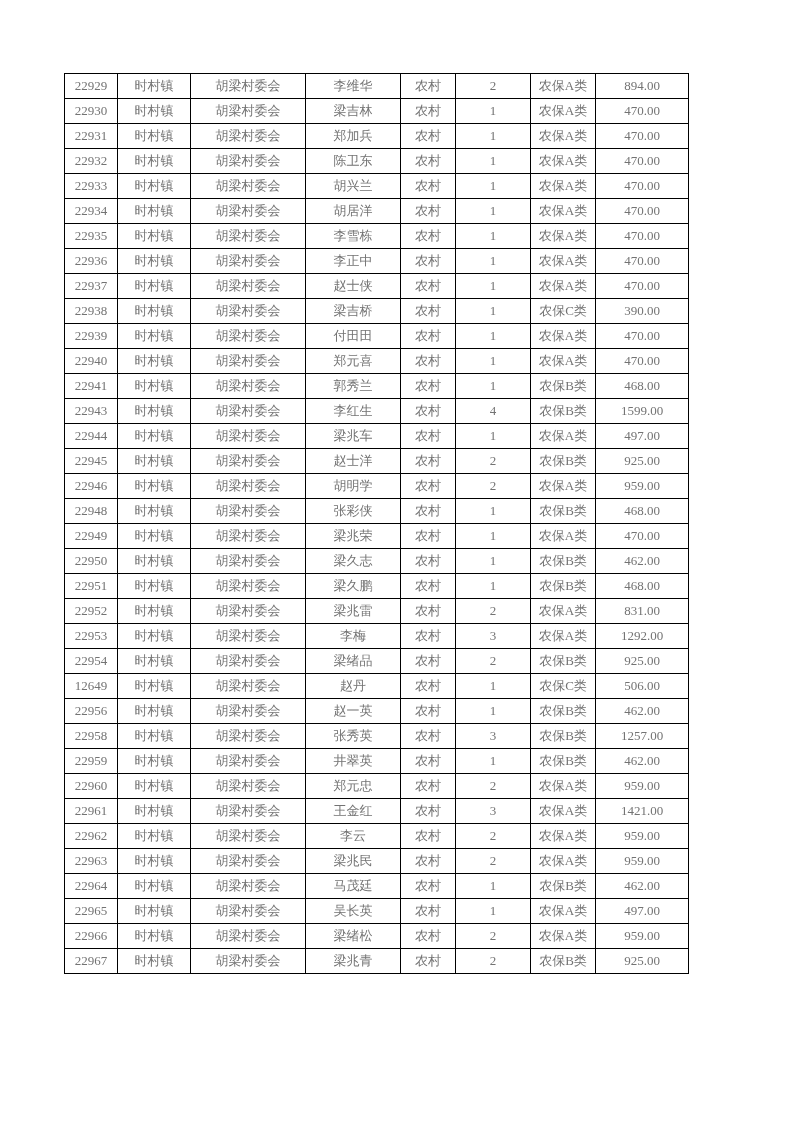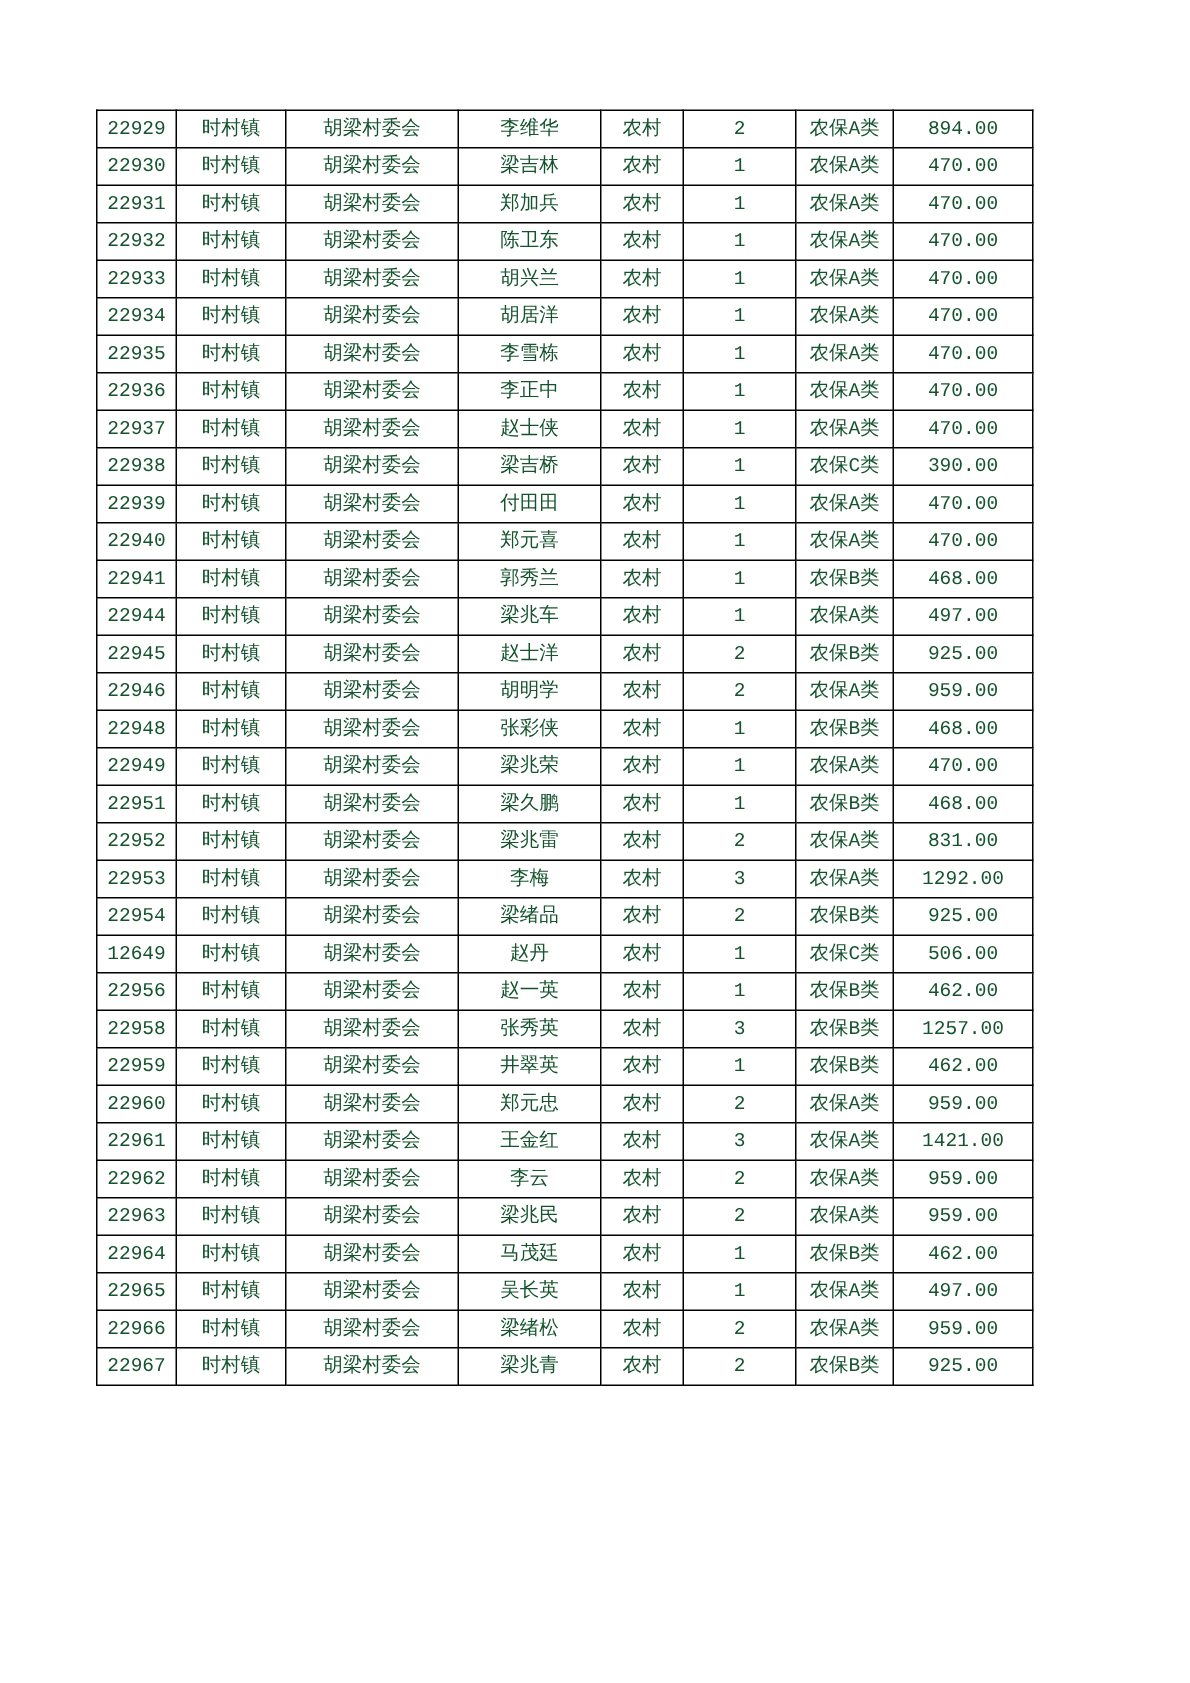--- a/index.html
+++ b/index.html
@@ -6,22 +6,22 @@
     margin: 0;
     padding: 0;
     background: #ffffff;
   }
   .page {
     position: relative;
     width: 793px;
     height: 1122px;
     background: #ffffff;
     overflow: hidden;
-    font-family: Liberation Mono, monospace;
-    color: #14532d;
+    font-family: Liberation Serif, serif;
+    color: #737373;
   }
   table.data-table {
     position: absolute;
     left: 64px;
     top: 73px;
     width: 624px;
     border-collapse: collapse;
     table-layout: fixed;
   }
   table.data-table td {
@@ -176,20 +176,30 @@
           <td>22941</td>
           <td>时村镇</td>
           <td>胡梁村委会</td>
           <td>郭秀兰</td>
           <td>农村</td>
           <td>1</td>
           <td>农保B类</td>
           <td>468.00</td>
         </tr>
         <tr>
+          <td>22943</td>
+          <td>时村镇</td>
+          <td>胡梁村委会</td>
+          <td>李红生</td>
+          <td>农村</td>
+          <td>4</td>
+          <td>农保B类</td>
+          <td>1599.00</td>
+        </tr>
+        <tr>
           <td>22944</td>
           <td>时村镇</td>
           <td>胡梁村委会</td>
           <td>梁兆车</td>
           <td>农村</td>
           <td>1</td>
           <td>农保A类</td>
           <td>497.00</td>
         </tr>
         <tr>
@@ -224,20 +234,30 @@
         </tr>
         <tr>
           <td>22949</td>
           <td>时村镇</td>
           <td>胡梁村委会</td>
           <td>梁兆荣</td>
           <td>农村</td>
           <td>1</td>
           <td>农保A类</td>
           <td>470.00</td>
+        </tr>
+        <tr>
+          <td>22950</td>
+          <td>时村镇</td>
+          <td>胡梁村委会</td>
+          <td>梁久志</td>
+          <td>农村</td>
+          <td>1</td>
+          <td>农保B类</td>
+          <td>462.00</td>
         </tr>
         <tr>
           <td>22951</td>
           <td>时村镇</td>
           <td>胡梁村委会</td>
           <td>梁久鹏</td>
           <td>农村</td>
           <td>1</td>
           <td>农保B类</td>
           <td>468.00</td>

